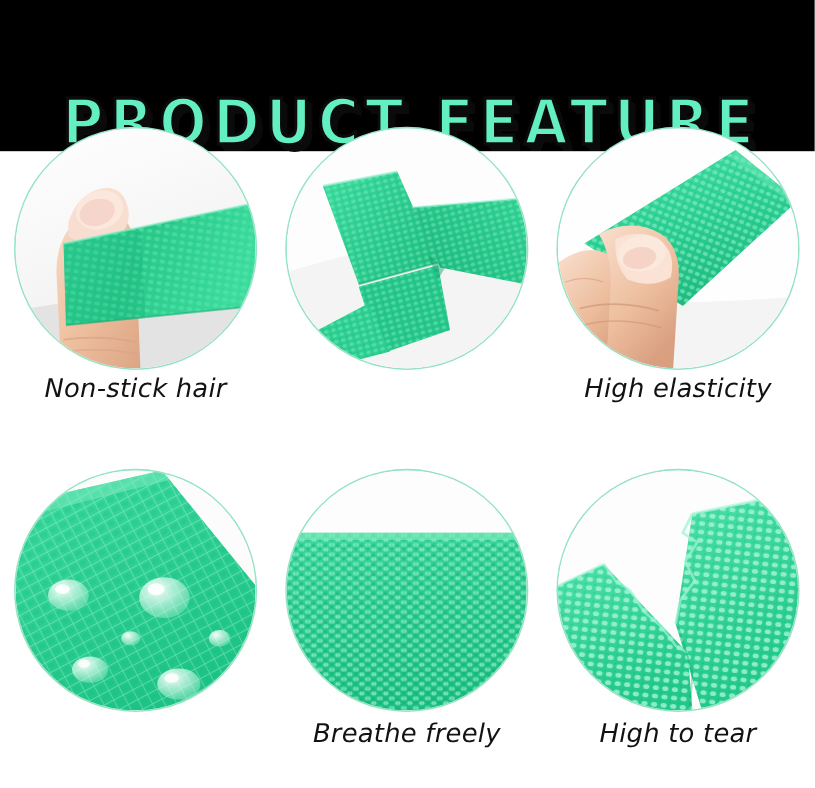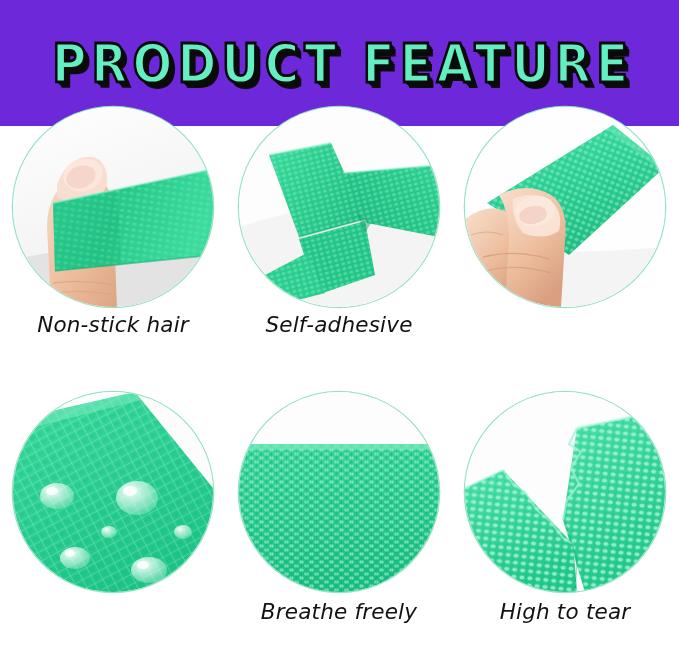--- a/index.html
+++ b/index.html
@@ -15,23 +15,23 @@
     position: relative;
   }
 
   
   #header-banner {
     position: absolute;
     left: 0;
     top: 0;
     width: 679px;
     height: 126px;
-    background: #6d28d9;
+    background: #000000;
     display: flex;
-    align-items: center;
+    align-items: flex-end;
     justify-content: center;
   }
   #header-title {
     font-family: "DejaVu Sans", sans-serif;
     font-weight: bold;
     font-size: 47px;
     letter-spacing: 5px;
     line-height: 1;
     color: #63EFC1;
     -webkit-text-stroke: 2.5px #0b0b0b;
@@ -182,21 +182,20 @@
         <path d="M60 132 L126 114 L136 168 L78 188 Z" fill="url(#mesh2)"></path>
         <path d="M26 168 L68 146 L86 186 L40 198 Z" fill="#2BCE90"></path>
         <path d="M26 168 L68 146 L86 186 L40 198 Z" fill="url(#mesh2)"></path>
 
         <path d="M118 106 L132 116 L126 126 Z" fill="#0F9E69" opacity="0.45"></path>
         <path d="M30 48 L92 36" stroke="#9AF2D3" stroke-width="2" fill="none" opacity="0.65"></path>
         <path d="M104 66 L200 58" stroke="#9AF2D3" stroke-width="2" fill="none" opacity="0.55"></path>
         <path d="M60 130 L126 112" stroke="#12A46C" stroke-width="1.5" fill="none" opacity="0.45"></path>
       </svg>
     </div>
-    <div class="feature-caption">Self-adhesive</div>
   </div>
 
   <div class="feature-cell row0 col2">
     <div class="circle-frame">
       <svg viewBox="0 0 200 200">
         <defs>
           <linearGradient id="tape3" x1="0" y1="0" x2="0.4" y2="1">
             <stop offset="0%" stop-color="#45DFA6"></stop>
             <stop offset="55%" stop-color="#2BCE92"></stop>
             <stop offset="100%" stop-color="#1FBB80"></stop>
@@ -221,20 +220,21 @@
         <path d="M0 112 Q22 96 40 104 Q56 112 54 136 L50 200 L0 200 Z" fill="url(#skin3)"></path>
         <path d="M34 88 Q62 74 86 88 Q104 100 100 134 L96 200 L40 200 L44 130 Q44 104 34 88 Z" fill="url(#skin3)"></path>
         <path d="M48 92 Q72 82 88 96 Q98 106 94 124 Q78 134 58 126 Q46 112 48 92 Z" fill="#FAE3D4"></path>
         <ellipse cx="70" cy="104" rx="20" ry="15" fill="#FBE9DD" transform="rotate(-10 70 104)"></ellipse>
         <ellipse cx="68" cy="108" rx="14" ry="9" fill="#F2C8BC" transform="rotate(-10 68 108)" opacity="0.65"></ellipse>
         <path d="M18 150 Q50 142 84 152" stroke="#C98F6F" stroke-width="1.3" fill="none" opacity="0.6"></path>
         <path d="M20 164 Q52 156 86 166" stroke="#C98F6F" stroke-width="1.2" fill="none" opacity="0.5"></path>
         <path d="M6 128 Q22 122 38 128" stroke="#C98F6F" stroke-width="1.1" fill="none" opacity="0.45"></path>
       </svg>
     </div>
+    <div class="feature-caption">High elasticity</div>
   </div>
 
   <div class="feature-cell row1 col0">
     <div class="circle-frame">
       <svg viewBox="0 0 200 200">
         <defs>
           <linearGradient id="tape4" x1="0" y1="0" x2="0.5" y2="1">
             <stop offset="0%" stop-color="#3DDBA0"></stop>
             <stop offset="100%" stop-color="#1EC487"></stop>
           </linearGradient>

